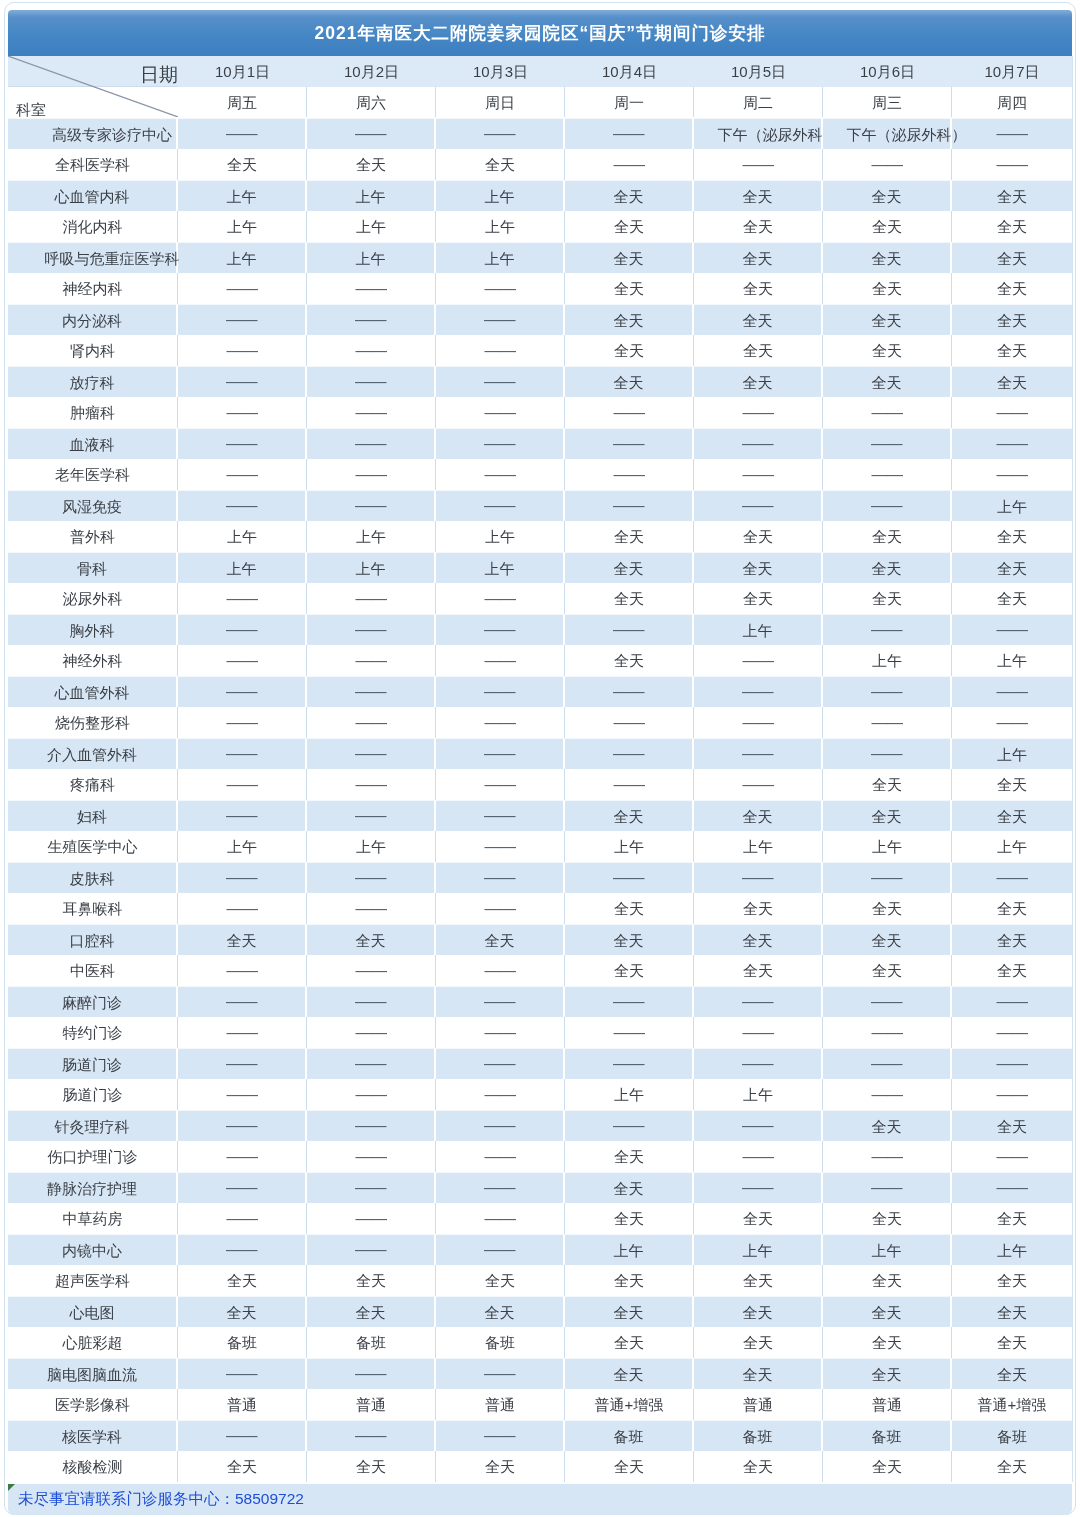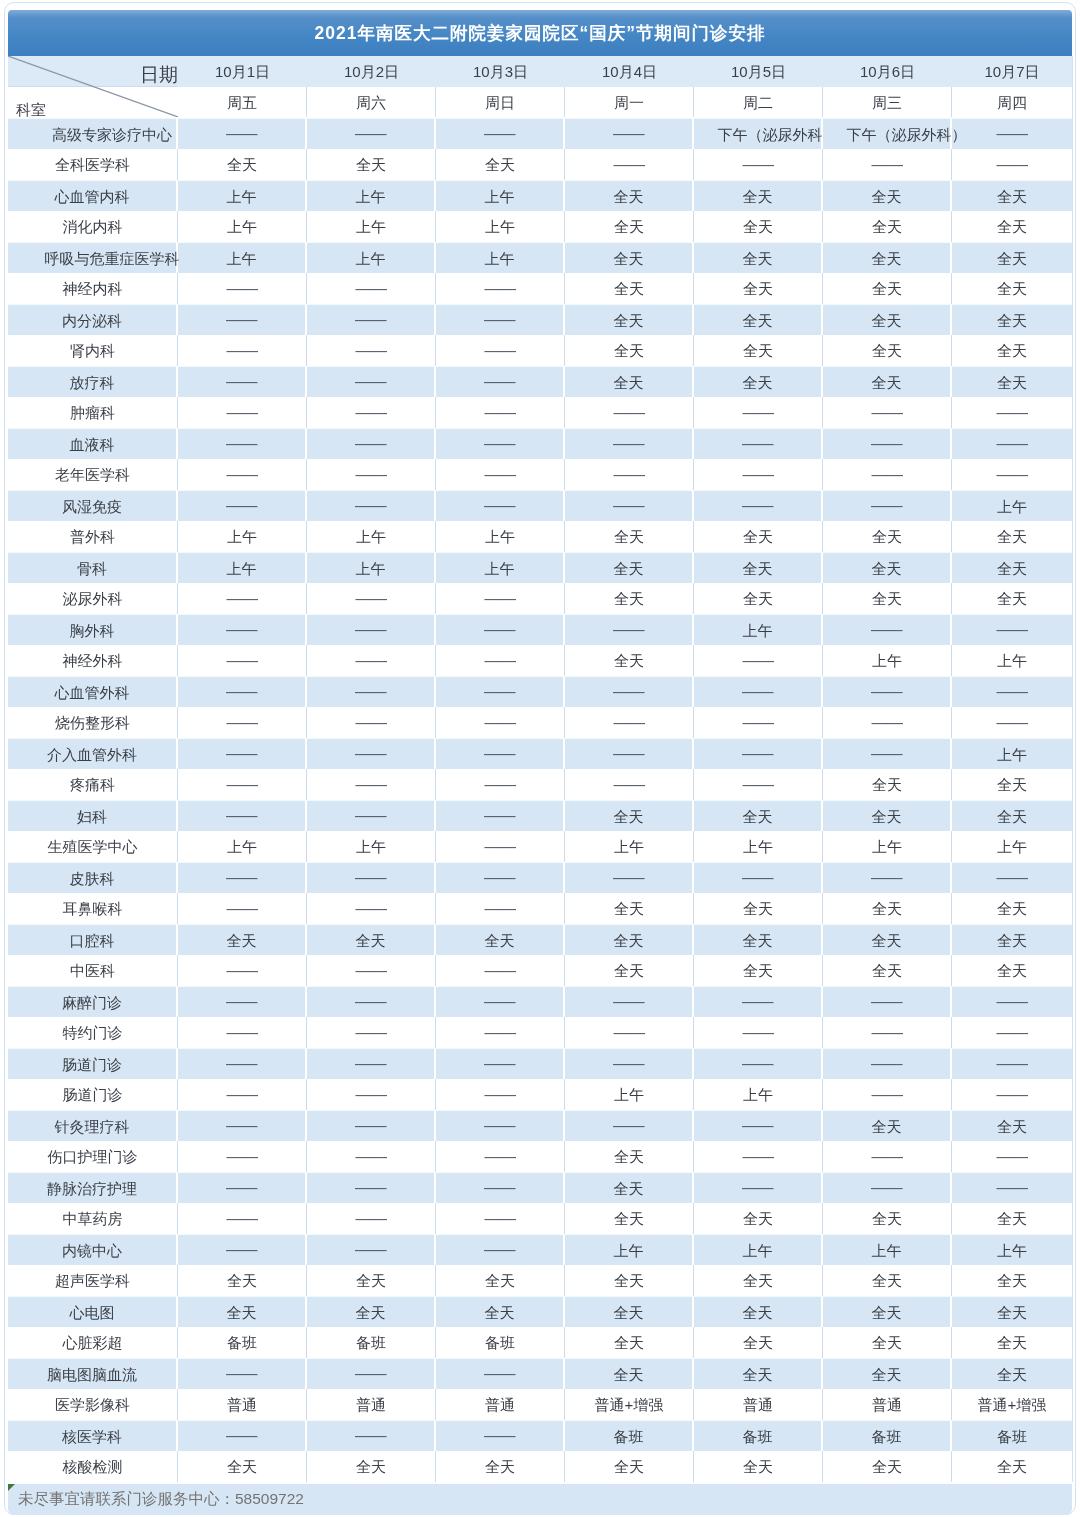--- a/index.html
+++ b/index.html
@@ -27,21 +27,21 @@
   .hweek{background:#ffffff;height:30px;border-right:1px solid var(--grid-line);}
   .hweek.last{border-right:none;}
   .c-blue{background:var(--band-blue);border-right:2px solid #ffffff;border-top:1px solid #f3f8fc;}
   .c-white{background:#ffffff;border-right:1px solid var(--grid-line);}
   .c-blue.lastcol,.c-white.lastcol{border-right:none;}
   .dash{color:#55606b;letter-spacing:-0.5px;font-size:16px;}
   .overflowing{z-index:2;padding-left:40px;}
   .footer{margin-top:2px;height:31px;background:var(--footer-bg);
           border-radius:0 0 6px 6px;position:relative;
           display:flex;align-items:center;padding-left:10px;box-sizing:border-box;}
-  .footer .note{font-size:15.5px;color:#737373;}
+  .footer .note{font-size:15.5px;color:#1d4ed8;}
   .marker{position:absolute;left:0;top:0;width:0;height:0;
           border-top:7px solid var(--marker-green);border-right:7px solid transparent;}
 </style>
 </head>
 <body>
 
 <div class="page">
   <div class="frame"></div>
   <div class="content">
 

